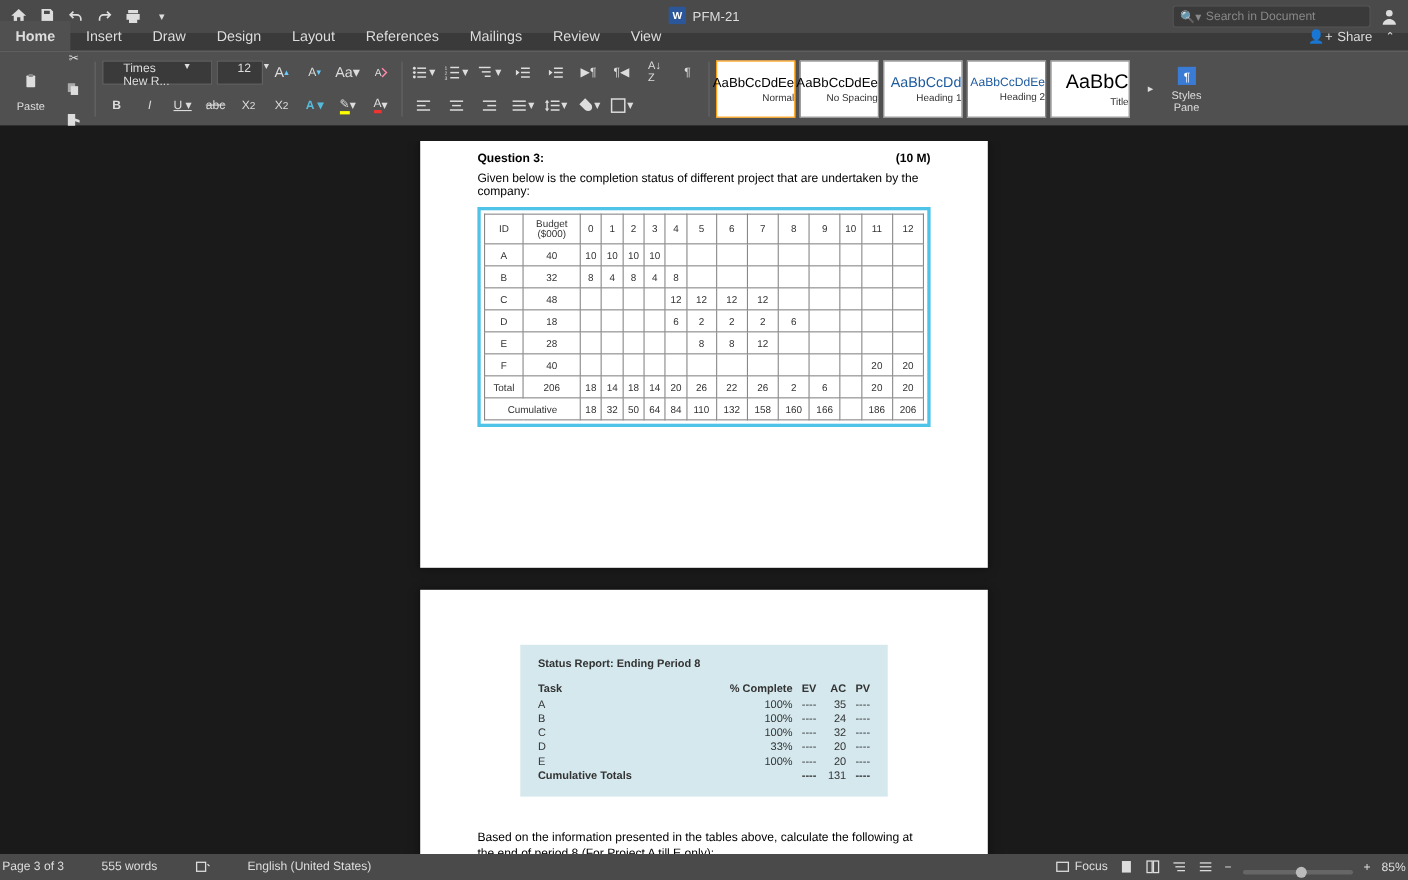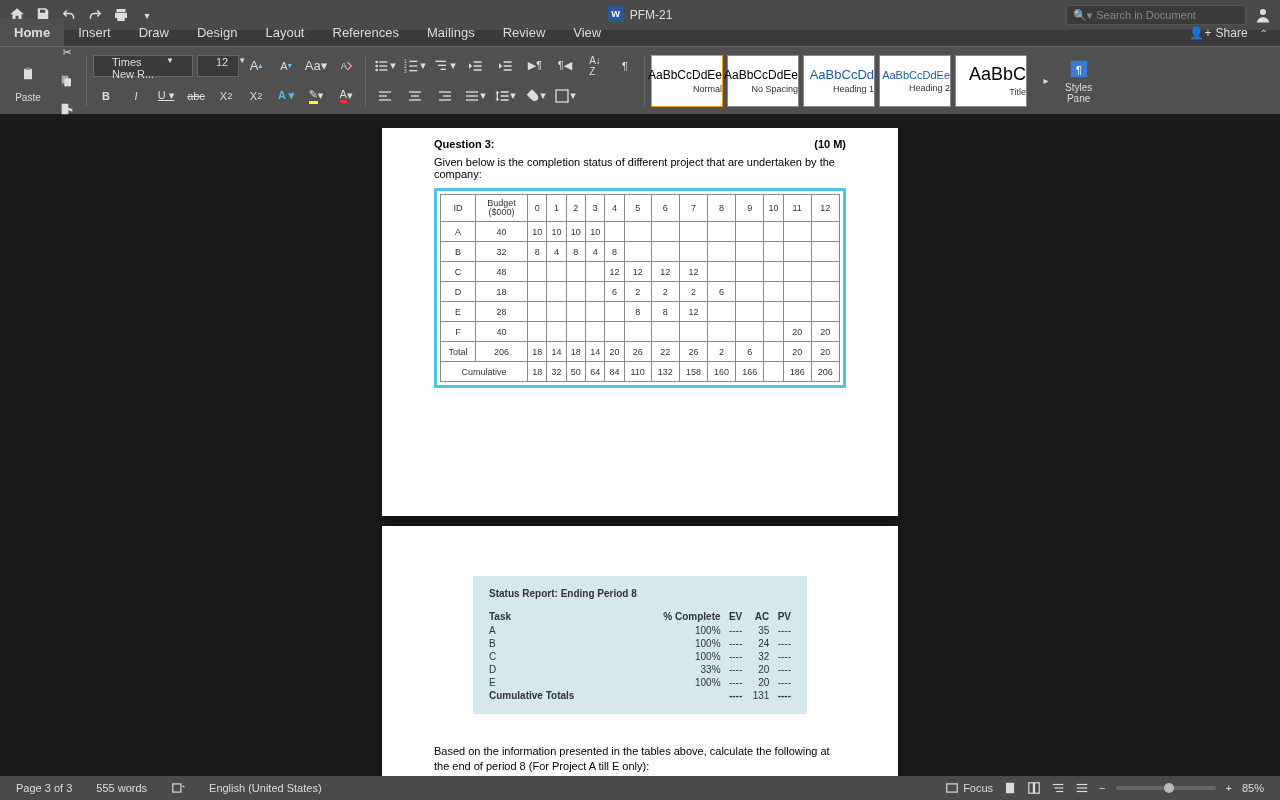--- a/index.html
+++ b/index.html
@@ -25,38 +25,38 @@
 .dropdown-arrow{font-size:8px;margin-left:2px}
 .style-gallery{display:flex;gap:4px}
 .style-item{width:72px;height:52px;background:#fff;border:1px solid #888;display:flex;flex-direction:column;align-items:flex-end;justify-content:center;cursor:pointer;font-size:9px;color:#333}
 .style-item.active{border:1px solid #f90}
 .style-item .preview{font-size:12px;color:#000;margin-bottom:2px}
 .style-item.h1 .preview{color:#1e5a9e;font-size:13px}
 .style-item.h2 .preview{color:#1e5a9e;font-size:11px}
 .style-item.title .preview{font-size:18px;font-weight:300}
 .styles-pane{display:flex;flex-direction:column;align-items:center;gap:2px;font-size:10px;color:#ddd;cursor:pointer}
 .canvas{position:absolute;top:128px;left:0;right:0;bottom:24px;background:#1a1a1a;overflow:auto;display:flex;flex-direction:column;align-items:center;padding-top:0}
-.page{width:516px;background:#fff;margin-bottom:10px;box-shadow:0 0 8px rgba(0,0,0,.5);padding:10px 52px 38px}
+.page{width:516px;background:#fff;margin-bottom:20px;box-shadow:0 0 8px rgba(0,0,0,.5);padding:10px 52px 38px}
 .page.p2{min-height:370px;padding-top:50px}
 .doc-font{font-family:'Times New Roman',serif;color:#000;font-size:11px}
 .q-head{display:flex;justify-content:space-between;font-weight:bold;margin-bottom:6px}
 .tbl-wrap{border:3px solid #4fc3e8;padding:3px;margin-top:8px}
 .tbl{width:100%;border-collapse:collapse;font-size:9px;color:#333}
 .tbl td,.tbl th{border:1px solid #888;text-align:center;padding:4px 0;height:20px}
 .tbl th{font-weight:normal}
 .tbl .hdr{font-weight:500}
 .status-box{background:#d4e8ee;padding:12px 16px;font-size:10px;color:#333;width:334px;margin:0 auto;position:relative}
 .status-box .title{font-weight:bold;margin-bottom:10px}
 .status-box table{width:100%;border-collapse:collapse;font-size:10px}
 .status-box th{text-align:left;font-weight:bold;padding:2px 0}
 .status-box th.r{text-align:right}
 .status-box td{padding:1px 0}
 .status-box td.r{text-align:right}
-.status-bar{position:absolute;bottom:0;left:0;right:0;height:24px;background:#4a4a4a;display:flex;align-items:center;color:#ddd;font-size:11px;padding:0 16px;gap:24px}
-.status-bar .right{margin-left:auto;display:flex;align-items:center;gap:10px}
+.status-bar{position:absolute;bottom:0;left:0;right:0;height:24px;background:#4a4a4a;display:flex;align-items:center;color:#ddd;font-size:11px;padding:0 2px;gap:34px}
+.status-bar .right{margin-left:auto;display:flex;align-items:flex-end;gap:10px}
 .zoom-slider{width:100px;height:4px;background:#666;position:relative;border-radius:2px}
 .zoom-slider .thumb{width:10px;height:10px;background:#bbb;border-radius:50%;position:absolute;left:48%;top:-3px}
 .lblbtn{display:flex;align-items:center;gap:4px;cursor:pointer}
 .small-icon{width:14px;height:14px;display:inline-flex;align-items:center;justify-content:center}
 </style>
 </head>
 <body>
 
 <div class="titlebar">
   <span class="icon-btn">

